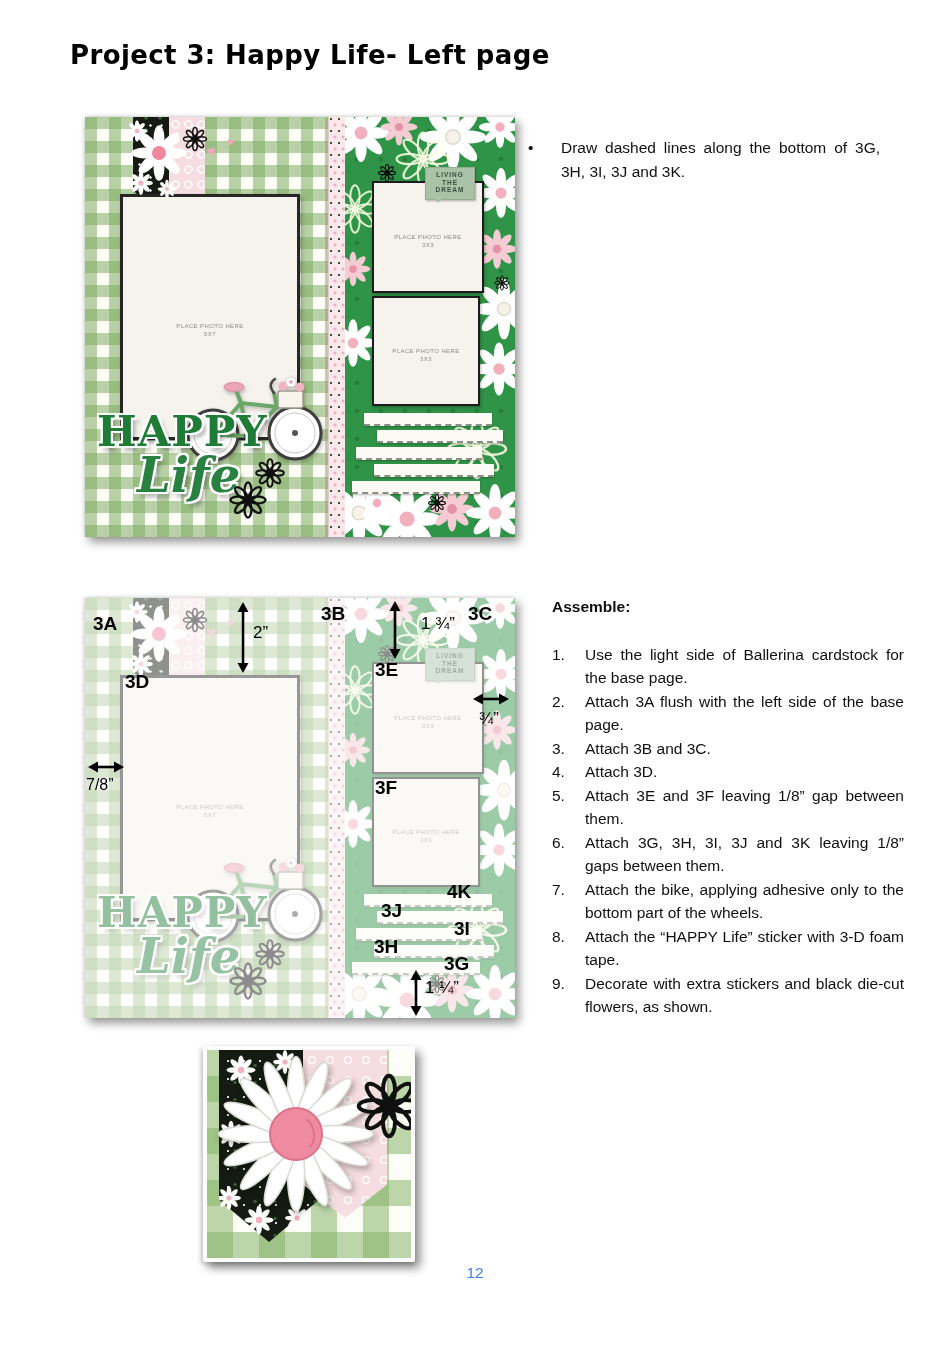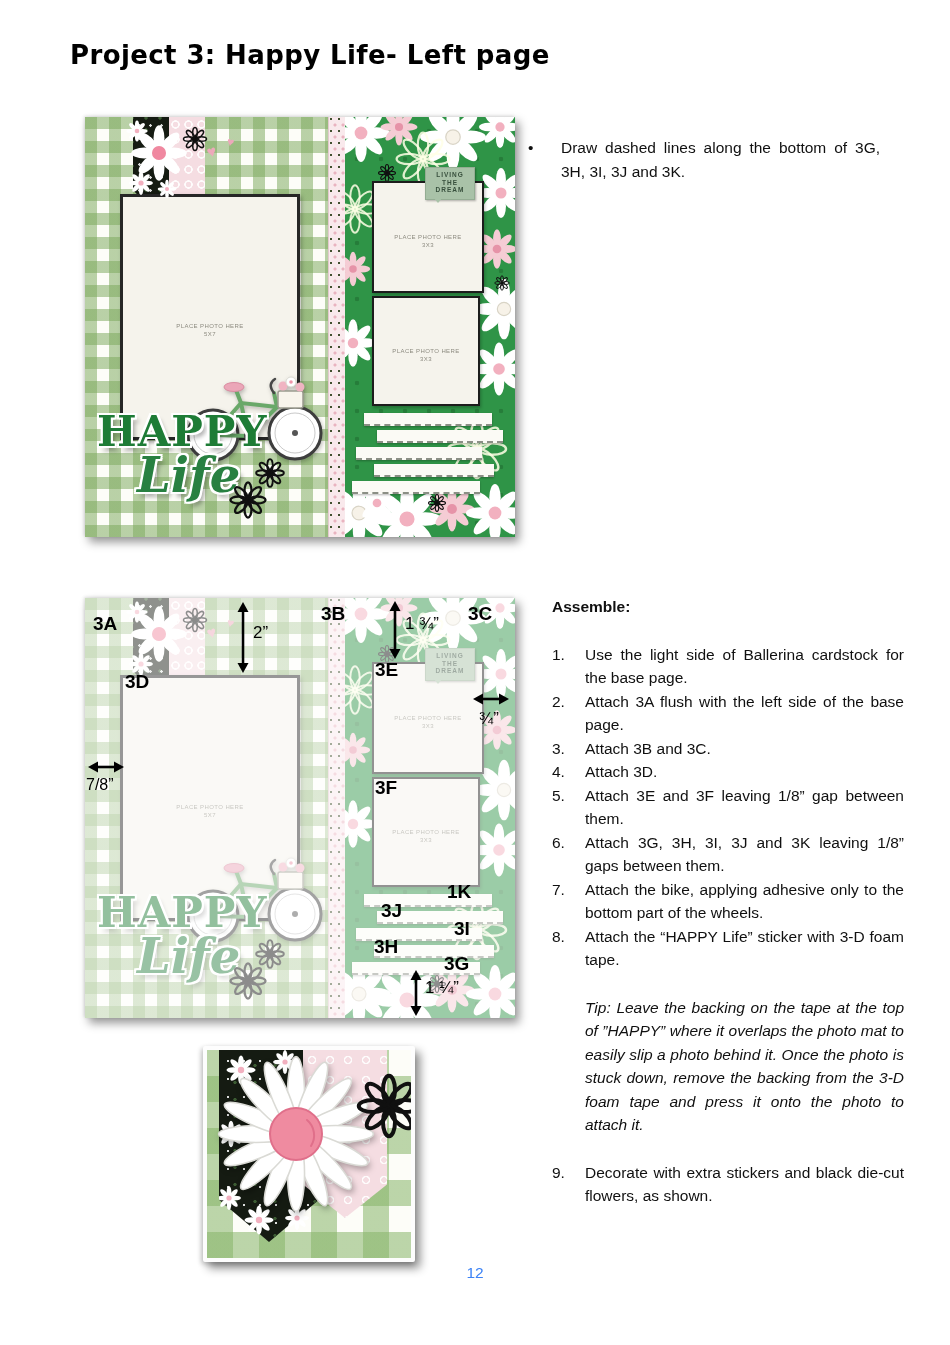--- a/index.html
+++ b/index.html
@@ -379,39 +379,39 @@
       </svg>
 
     <div class="fade"></div>
 
     <span class="dlabel" style="left:8px;top:16px;">3A</span>
     <span class="dlabel" style="left:236px;top:6px;">3B</span>
     <span class="dlabel" style="left:383px;top:6px;">3C</span>
     <span class="dlabel" style="left:40px;top:74px;">3D</span>
     <span class="dlabel" style="left:290px;top:62px;">3E</span>
     <span class="dlabel" style="left:290px;top:180px;">3F</span>
-    <span class="dlabel" style="left:362px;top:284px;">1K</span>
+    <span class="dlabel" style="left:362px;top:284px;">4K</span>
     <span class="dlabel" style="left:296px;top:303px;">3J</span>
     <span class="dlabel" style="left:369px;top:321px;">3I</span>
     <span class="dlabel" style="left:289px;top:339px;">3H</span>
     <span class="dlabel" style="left:359px;top:356px;">3G</span>
 
     <svg class="arr" style="left:149px;top:4px;" width="18" height="71" viewBox="0 0 18 71">
       <line x1="9" y1="8" x2="9" y2="63"></line>
         <polygon points="9,0 3.5,10 14.5,10"></polygon>
         <polygon points="9,71 3.5,61 14.5,61"></polygon>
     </svg>
     <span class="dmeas" style="left:168px;top:26px;">2”</span>
 
     <svg class="arr" style="left:301px;top:3px;" width="18" height="58" viewBox="0 0 18 58">
       <line x1="9" y1="8" x2="9" y2="50"></line>
         <polygon points="9,0 3.5,10 14.5,10"></polygon>
         <polygon points="9,58 3.5,48 14.5,48"></polygon>
     </svg>
-    <span class="dmeas" style="left:320px;top:17px;">1 ¾”</span>
+    <span class="dmeas" style="left:320px;top:17px;padding-left:16px;">1 ¾”</span>
 
     <svg class="arr" style="left:388px;top:92px;" width="36" height="18" viewBox="0 0 36 18">
       <line x1="8" y1="9" x2="28" y2="9"></line>
         <polygon points="0,9 10,3.5 10,14.5"></polygon>
         <polygon points="36,9 26,3.5 26,14.5"></polygon>
     </svg>
     <span class="dmeas" style="left:394px;top:112px;">¾”</span>
 
     <svg class="arr" style="left:3px;top:160px;" width="36" height="18" viewBox="0 0 36 18">
       <line x1="8" y1="9" x2="28" y2="9"></line>
@@ -456,21 +456,20 @@
         <span class="txt just">Attach 3G, 3H, 3I, 3J and 3K leaving 1/8” gaps between them.</span>
       </div>
       <div class="row">
         <span class="num">7.</span>
         <span class="txt just">Attach the bike, applying adhesive only to the bottom part of the wheels.</span>
       </div>
       <div class="row">
         <span class="num">8.</span>
         <span class="txt just">Attach the “HAPPY Life” sticker with 3-D foam tape.</span>
       </div>
-      <div class="tip-indent just">Tip: Leave the backing on the tape at the top of ”HAPPY” where it overlaps the photo mat to easily slip a photo behind it. Once the photo is stuck down, remove the backing from the 3-D foam tape and press it onto the photo to attach it.</div>
       <div class="row">
         <span class="num">9.</span>
         <span class="txt just">Decorate with extra stickers and black die-cut flowers, as shown.</span>
       </div>
     </div>
   </div>
 
   <div class="scene3">
     <div class="pennant pb" style="left:12px;width:100px;height:192px;background-size:16px 18px,20px 17px;"></div>
     <svg class="abs" style="left:12px;top:0;width:100px;height:192px;z-index:2;" viewBox="0 0 100 192">

